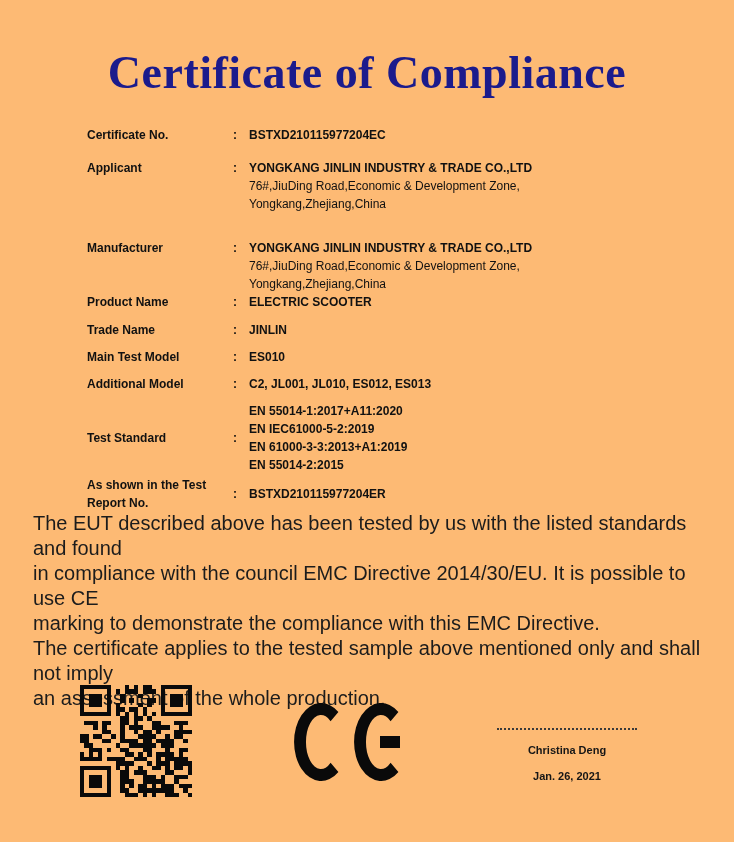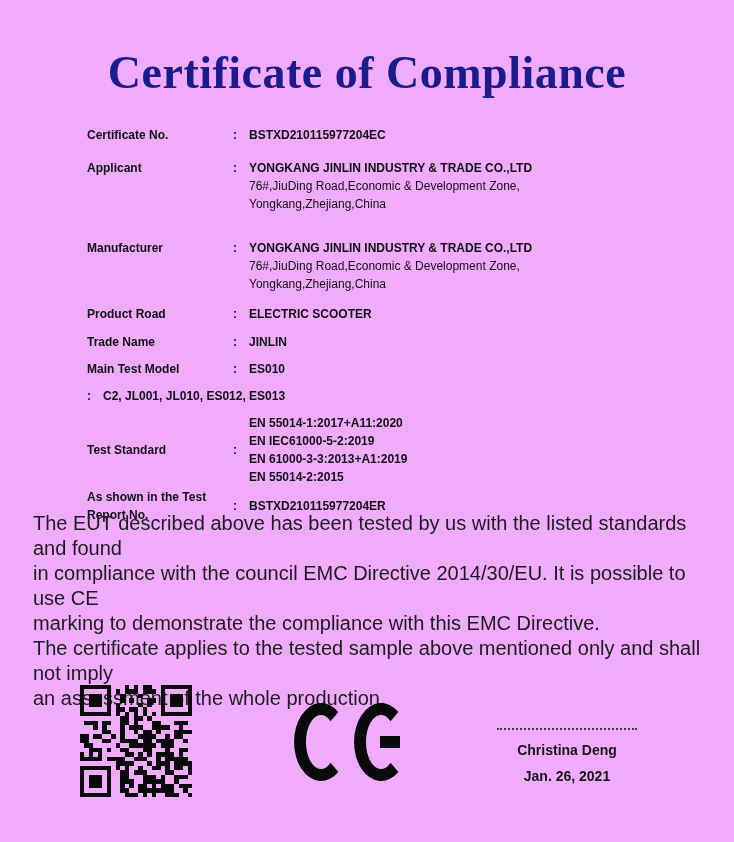--- a/index.html
+++ b/index.html
@@ -1,21 +1,21 @@
 <!DOCTYPE html>
 <html><head>
 <meta charset="utf-8">
 <style>
   * { margin: 0; padding: 0; box-sizing: border-box; }
   html, body { background: #ffffff; }
   .page {
     position: relative;
     width: 734px;
     height: 842px;
-    background: #f0abfc;
+    background: #fdba74;
     font-family: "Liberation Sans", sans-serif;
     color: #111111;
     overflow: hidden;
   }
   .title {
     position: absolute;
     top: 46px;
     left: 0;
     width: 100%;
     text-align: center;
@@ -35,21 +35,21 @@
   }
   .row { display: flex; align-items: flex-start; }
   .row.center { align-items: center; }
   .row .label { width: 146px; font-weight: bold; flex: 0 0 auto; }
   .row .colon { width: 16px; font-weight: bold; flex: 0 0 auto; }
   .row .value { flex: 1 1 auto; }
   .vline { line-height: 18px; }
   .vline.bold { font-weight: bold; }
   .row:nth-child(1) { margin-bottom: 15px; }
   .row:nth-child(2) { margin-bottom: 26px; }
-  .row:nth-child(3) { margin-bottom: 12px; }
+  .row:nth-child(3) { margin-bottom: 0; }
   .row:nth-child(4) { margin-bottom: 10px; }
   .row:nth-child(5) { margin-bottom: 9px; }
   .row:nth-child(6) { margin-bottom: 9px; }
   .row:nth-child(7) { margin-bottom: 9px; }
   .row:nth-child(8) { margin-bottom: 2px; }
   .statement {
     position: absolute;
     left: 33px;
     top: 511px;
     width: 685px;
@@ -72,21 +72,21 @@
     display: flex;
   }
   .ce svg { display: block; }
   .ce .e-letter { margin-left: 12px; }
   .signature {
     position: absolute;
     left: 478px;
     top: 722px;
     width: 178px;
     text-align: center;
-    font-size: 14px;
+    font-size: 11px;
     font-weight: bold;
     color: #161616;
   }
   .sig-dotted {
     width: 140px;
     margin: 6px auto 7px auto;
     border-top: 2px dotted #3a3a3a;
     height: 0;
   }
   .sig-text { line-height: 26px; }
@@ -122,21 +122,21 @@
       <div class="label">Manufacturer</div>
       <div class="colon">:</div>
       <div class="value">
         <div class="vline bold">YONGKANG JINLIN INDUSTRY &amp; TRADE CO.,LTD</div>
         <div class="vline">76#,JiuDing Road,Economic &amp; Development Zone,</div>
         <div class="vline">Yongkang,Zhejiang,China</div>
       </div>
     </div>
 
     <div class="row">
-      <div class="label">Product Road</div>
+      <div class="label">Product Name</div>
       <div class="colon">:</div>
       <div class="value">
         <div class="vline bold">ELECTRIC SCOOTER</div>
       </div>
     </div>
 
     <div class="row">
       <div class="label">Trade Name</div>
       <div class="colon">:</div>
       <div class="value">
@@ -146,20 +146,21 @@
 
     <div class="row">
       <div class="label">Main Test Model</div>
       <div class="colon">:</div>
       <div class="value">
         <div class="vline bold">ES010</div>
       </div>
     </div>
 
     <div class="row">
+      <div class="label">Additional Model</div>
       <div class="colon">:</div>
       <div class="value">
         <div class="vline bold">C2, JL001, JL010, ES012, ES013</div>
       </div>
     </div>
 
     <div class="row center">
       <div class="label">Test Standard</div>
       <div class="colon">:</div>
       <div class="value">

